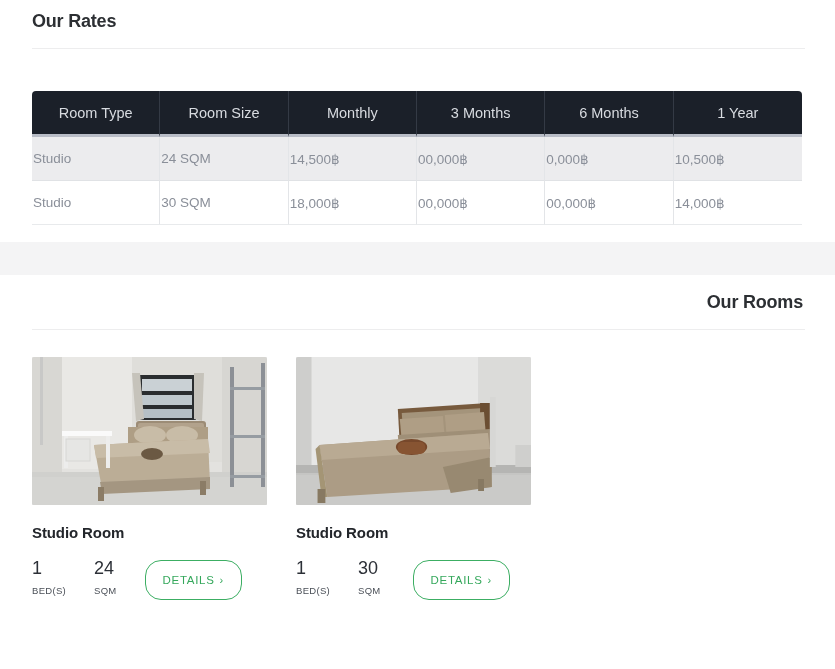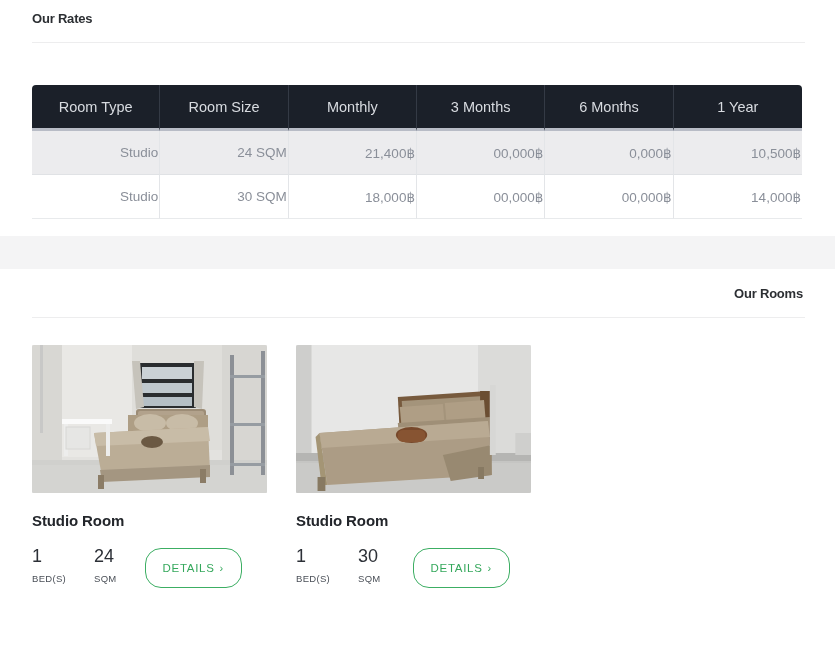--- a/index.html
+++ b/index.html
@@ -8,21 +8,21 @@
     width: 835px; height: 669px;
     background: #ffffff;
     font-family: "Liberation Sans", sans-serif;
     overflow: hidden;
   }
   .page { position: relative; width: 835px; height: 669px; background:#fff; }
 
   
   .section-head { padding: 0 32px; }
   .section-title {
-    font-size: 13px;
+    font-size: 18px;
     font-weight: bold;
     color: #2c2f33;
     letter-spacing: -0.2px;
     margin: 0;
     padding-top: 11px;
   }
   .section-rule {
     height: 1px;
     background: #ededee;
     margin-top: 16px;
@@ -46,21 +46,21 @@
     text-align: center;
     border-right: 1px solid #343a45;
     border-bottom: 3px solid #b8bcc6;
   }
   .rates-table th:last-child { border-right: none; }
   .rates-table th:first-child { border-top-left-radius: 4px; }
   .rates-table th:last-child { border-top-right-radius: 4px; }
 
   .rates-table td {
     height: 44px;
-    text-align: right;
+    text-align: left;
     font-size: 13.5px;
     color: #8a8f99;
     border-right: 1px solid #e3e5e8;
     border-bottom: 1px solid #e8eaec;
   }
   .rates-table td:last-child { border-right: none; }
   .rates-table tbody tr.row-alt td { background: #ececee; border-bottom-color:#e0e2e5; }
   .rates-table tbody tr.row-plain td { background: #ffffff; }
   .rates-table tbody tr:last-child td { border-bottom: 1px solid #e8eaec; }
 
@@ -156,21 +156,21 @@
           <th>Monthly</th>
           <th>3 Months</th>
           <th>6 Months</th>
           <th>1 Year</th>
         </tr>
       </thead>
       <tbody>
         <tr class="row-alt">
           <td>Studio</td>
           <td>24 SQM</td>
-          <td>21,400฿</td>
+          <td>14,500฿</td>
           <td>00,000฿</td>
           <td>0,000฿</td>
           <td>10,500฿</td>
         </tr>
         <tr class="row-plain">
           <td>Studio</td>
           <td>30 SQM</td>
           <td>18,000฿</td>
           <td>00,000฿</td>
           <td>00,000฿</td>

